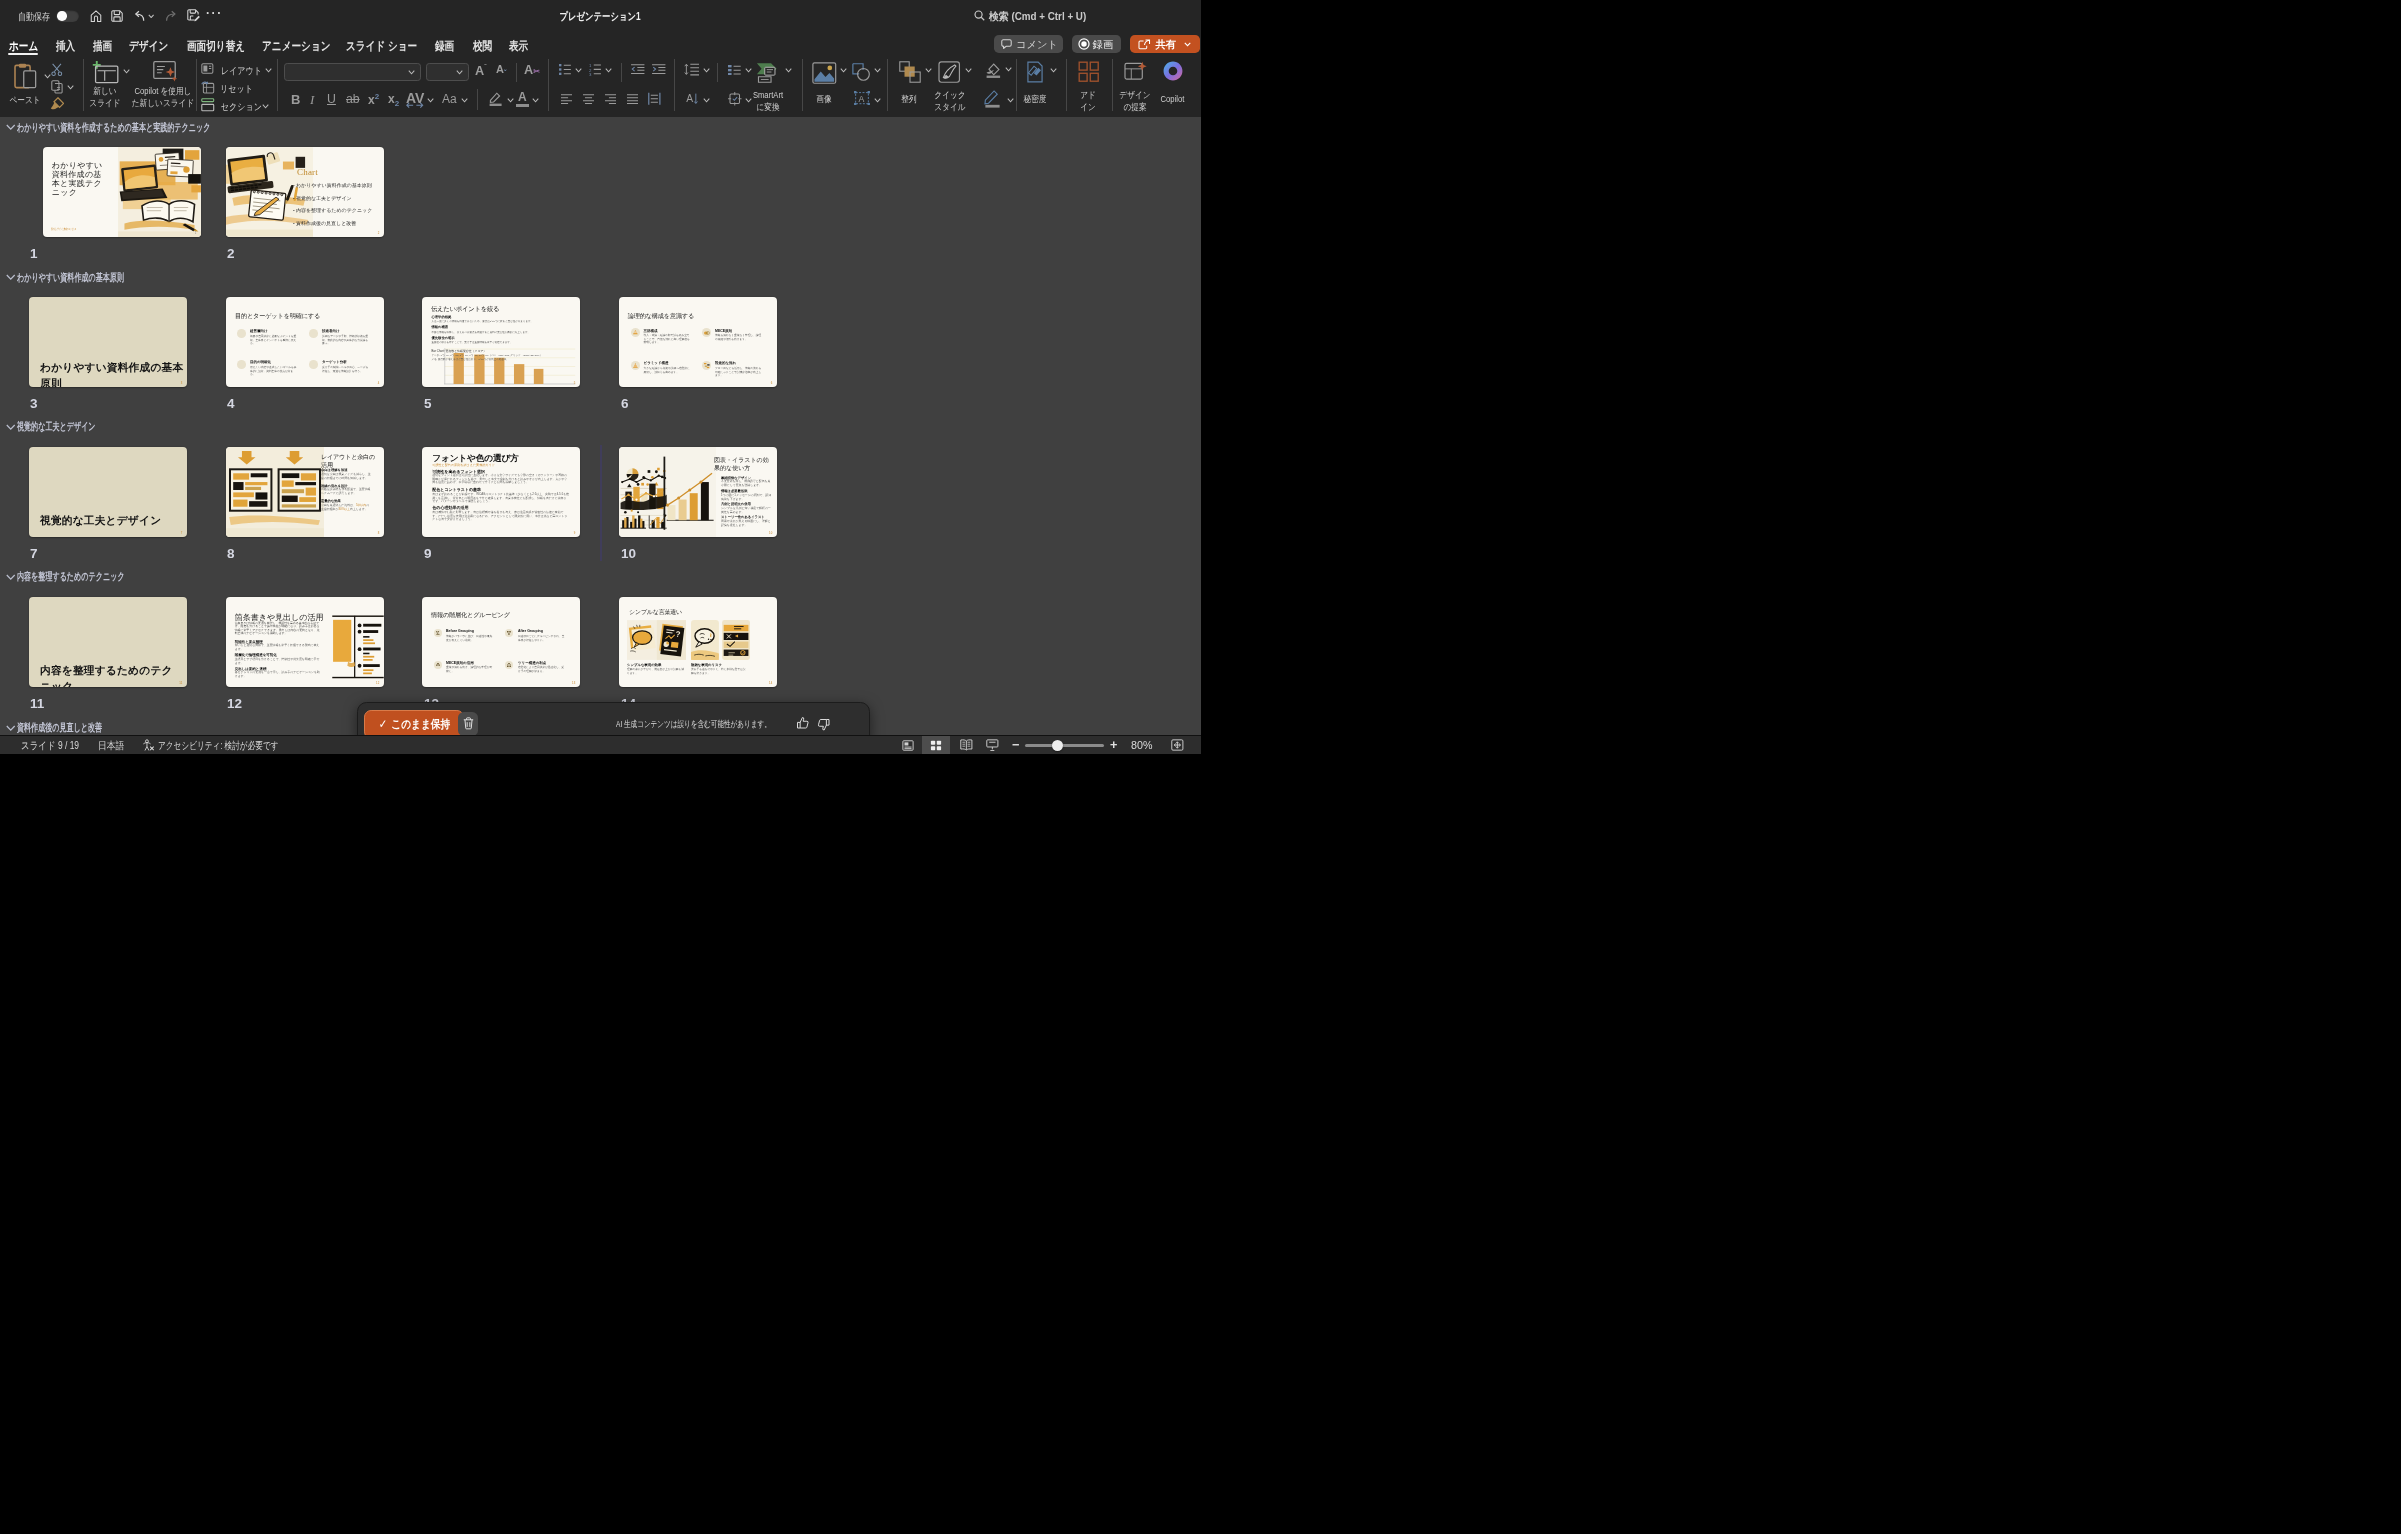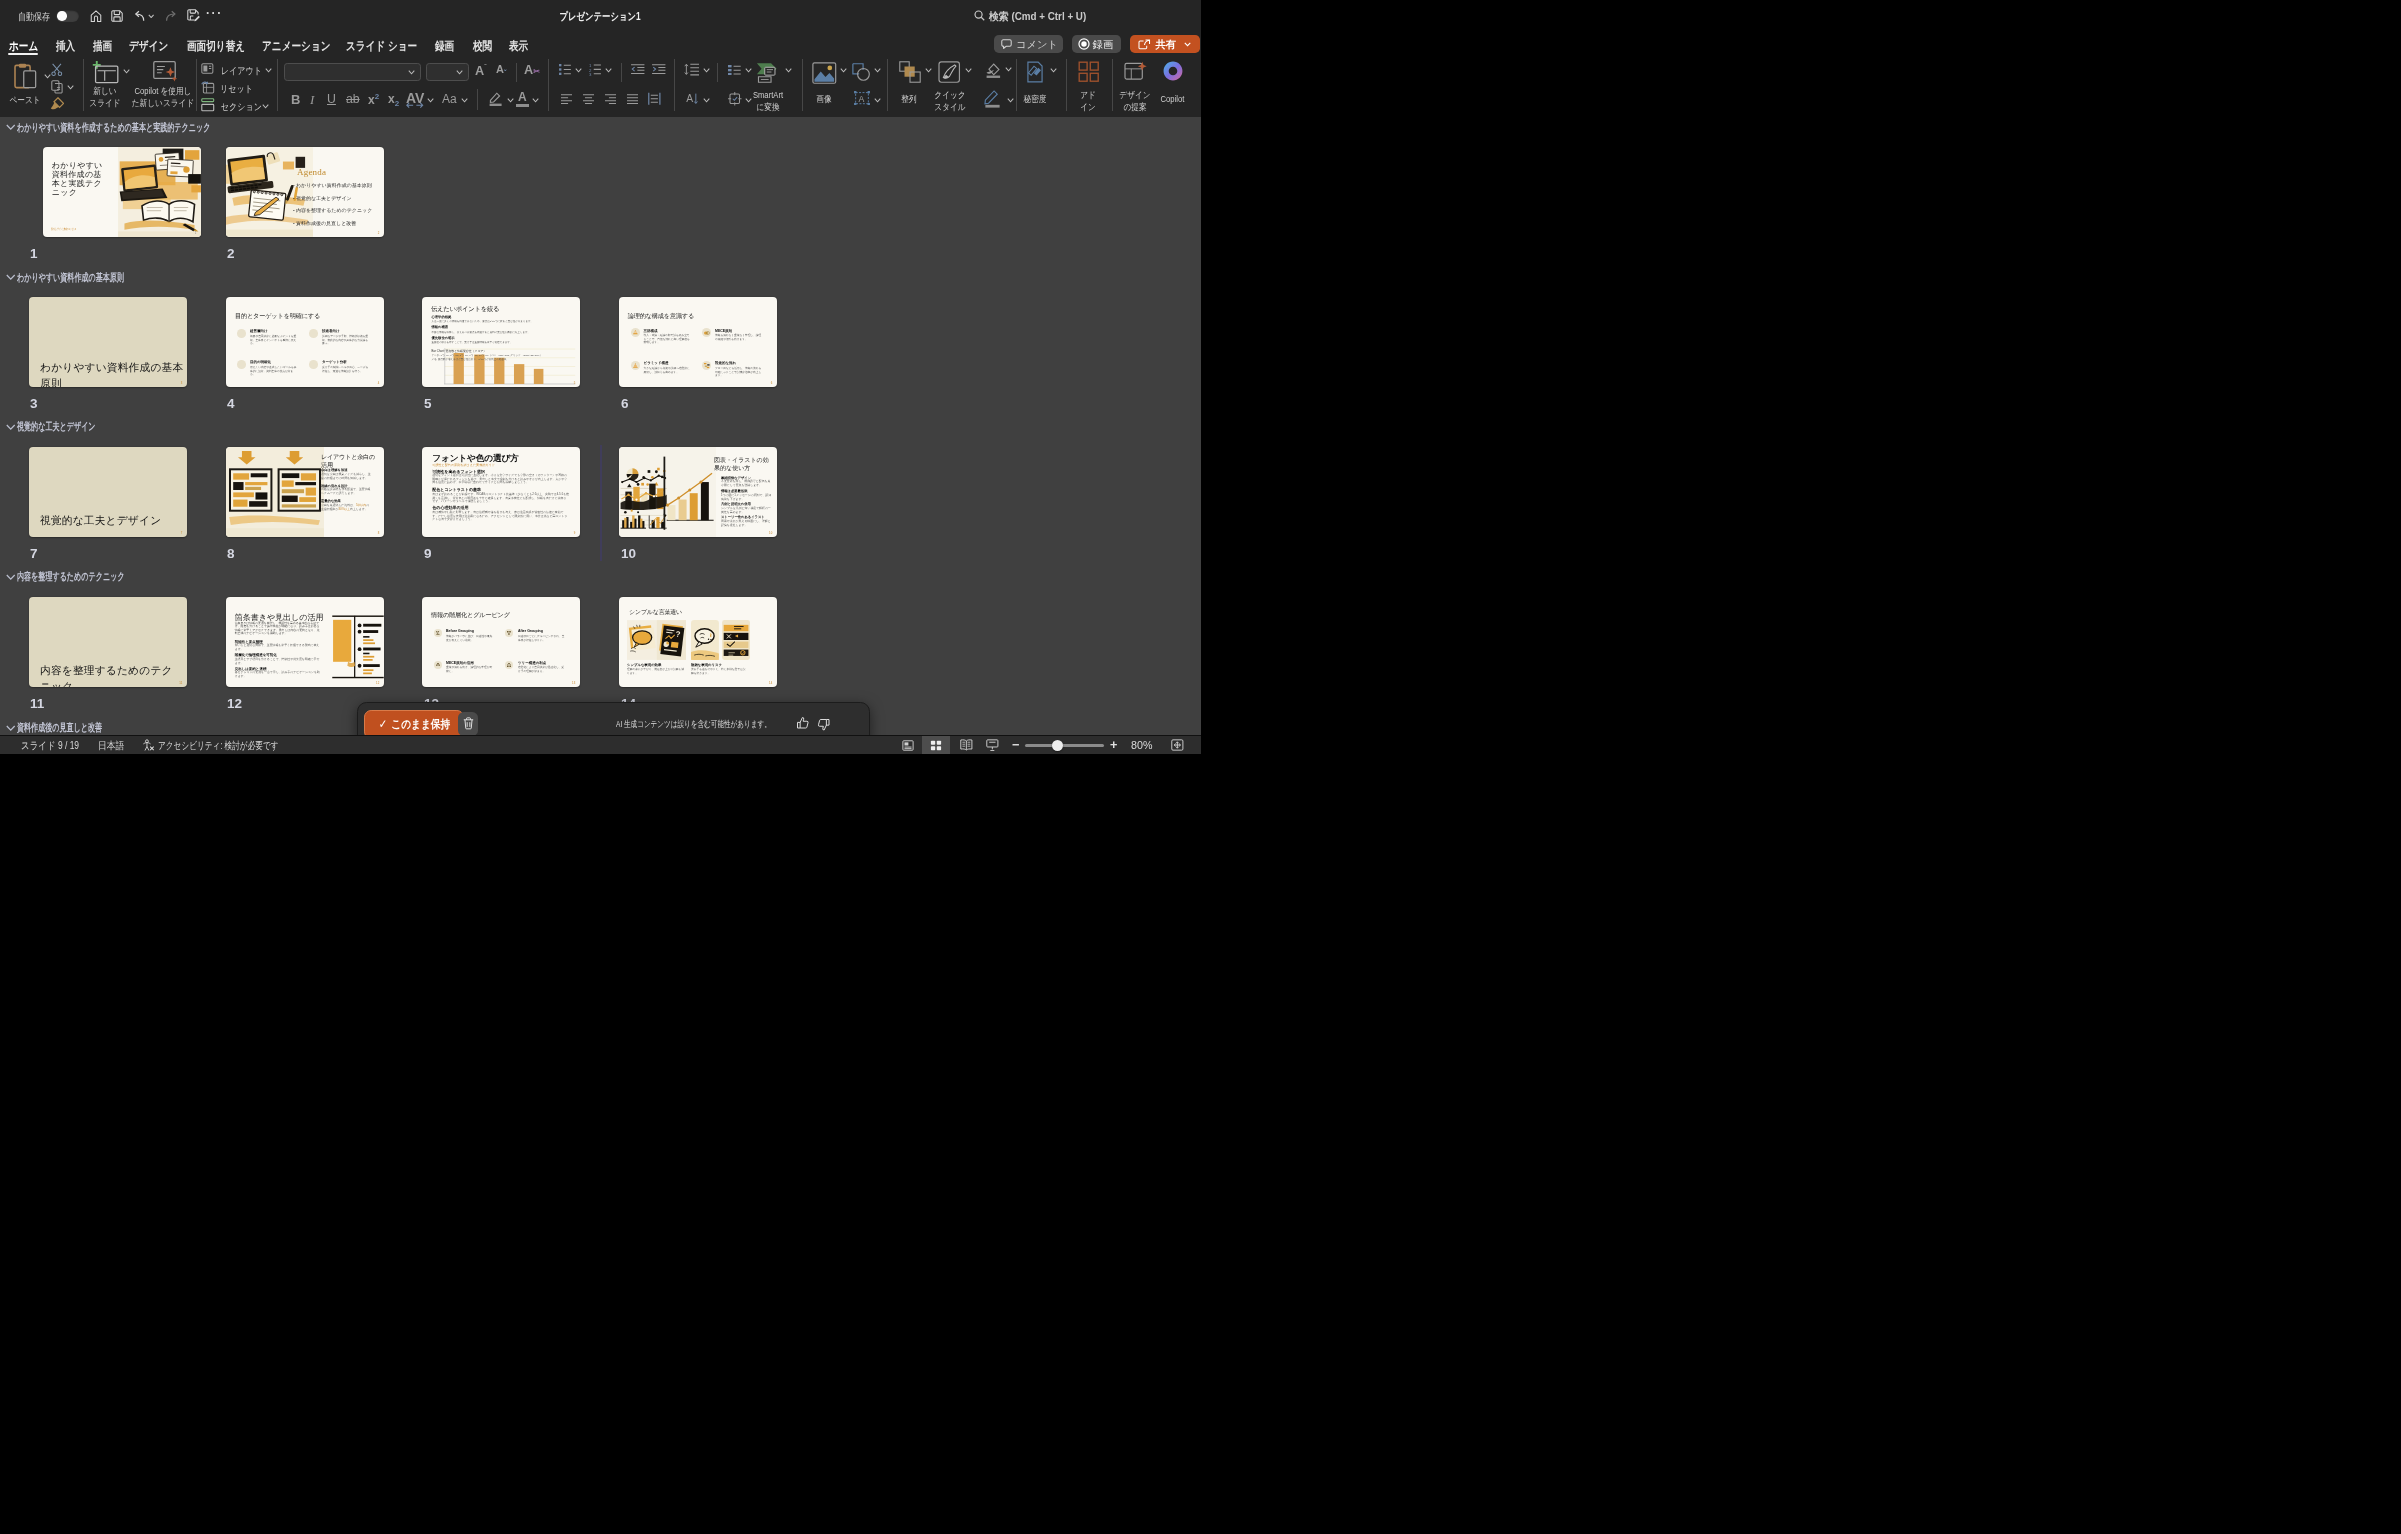--- a/index.html
+++ b/index.html
@@ -27,21 +27,21 @@
 .trashbtn{position:absolute;left:100px;top:8.7px;width:20px;height:24.6px;background:#4a4a4a;border-radius:5.6px}
 .ainote{position:absolute;left:258px;top:15px;font-size:9px;color:#dcdcdc;white-space:nowrap;transform:scaleX(.73);transform-origin:0 50%}
 
 .statusbar{position:absolute;left:0;top:735px;width:1201px;height:19px;background:#2d2d2d;border-top:0.8px solid #111;color:#dadada;font-size:10.3px}
 .blackstrip{position:absolute;left:0;top:754px;width:1201px;height:12.7px;background:#000}
 svg{display:block}
 .st{position:absolute;font-family:"Liberation Serif",serif;color:#1c1c1c;white-space:nowrap}
 .bh{position:absolute;font-weight:700;color:#0e0e0e;white-space:nowrap}
 .bb{position:absolute;color:#555}
 .pg{position:absolute;right:4.8px;bottom:2px;font-size:2.8px;color:#c8872b}
-.bt{position:absolute;left:11px;color:#131313;font-weight:400;font-size:10.7px;line-height:16.7px;letter-spacing:0.2px;white-space:nowrap}
+.bt{position:absolute;left:11px;color:#131313;font-weight:700;font-size:10.7px;line-height:16.7px;letter-spacing:0.2px;white-space:nowrap}
 .dotc{position:absolute;border-radius:50%;background:#e9e2cd}
 </style></head>
 <body>
 <div id="app">
   <div class="titlebar">
     <div class="abs" style="left:17.5px;top:10.3px;font-size:10px;color:#d6d6d6;transform:scaleX(.8);transform-origin:0 50%">自動保存</div>
     <div class="abs" style="left:56px;top:10px;width:23px;height:12px;background:#3f3f3f;border-radius:6.4px;box-shadow:inset 0 0.8px 1.6px rgba(0,0,0,.5)">
       <div class="abs" style="left:1.2px;top:1.2px;width:9.5px;height:9.5px;background:#fdfdfd;border-radius:50%"></div>
     </div>
     <svg class="abs" style="left:90px;top:9.5px" width="12" height="12.7" viewBox="0 0 15 16" fill="none" stroke="#d8d8d8" stroke-width="1.3">
@@ -536,21 +536,21 @@
             <rect x="86" y="50" width="3.2" height="18" rx="1.6" fill="#e2a539"></rect>
           </g>
   <g transform="rotate(-18 60 16)">
             <rect x="52" y="8" width="16" height="12" rx="1.5" fill="#eedfb9"></rect>
             <path d="M54 10 a4 4 0 0 1 8 0 v6" fill="none" stroke="#2a241a" stroke-width="1.4"></path>
           </g>
   <rect x="72" y="18" width="14" height="10" fill="#e3a43c" opacity=".8"></rect>
           <rect x="88" y="12" width="12" height="14" fill="#262019"></rect>
   <rect x="0" y="104" width="110" height="9" fill="#efe7cd"></rect>
         </svg>
-  <div class="st" style="left:71px;top:20px;font-size:9px;color:#c08a2e;letter-spacing:0.2px">Agenda</div>
+  <div class="st" style="left:71px;top:20px;font-size:9px;color:#c08a2e;letter-spacing:0.2px">Chart</div>
   <div class="st" style="left:67px;top:33px;font-size:5px;line-height:12.7px;color:#2c2c2c">•&nbsp;わかりやすい資料作成の基本原則<br>•&nbsp;視覚的な工夫とデザイン<br>•&nbsp;内容を整理するためのテクニック<br>•&nbsp;資料作成後の見直しと改善</div>
   <div class="pg">2</div>
 </div>
     <div class="slide beige" id="s3" style="left:29px;top:180px">
         <div class="bt" style="top:62px;line-height:16px">わかりやすい資料作成の基本<br>原則</div>
         <div class="pg">3</div>
       </div>
     <div class="slide" id="s4" style="left:226px;top:180px">
   <div class="st" style="left:9px;top:14.7px;font-size:6.2px;letter-spacing:-0.2px">目的とターゲットを明確にする</div>
   <div class="dotc" style="left:11px;top:32px;width:8.7px;height:8.7px"></div>

